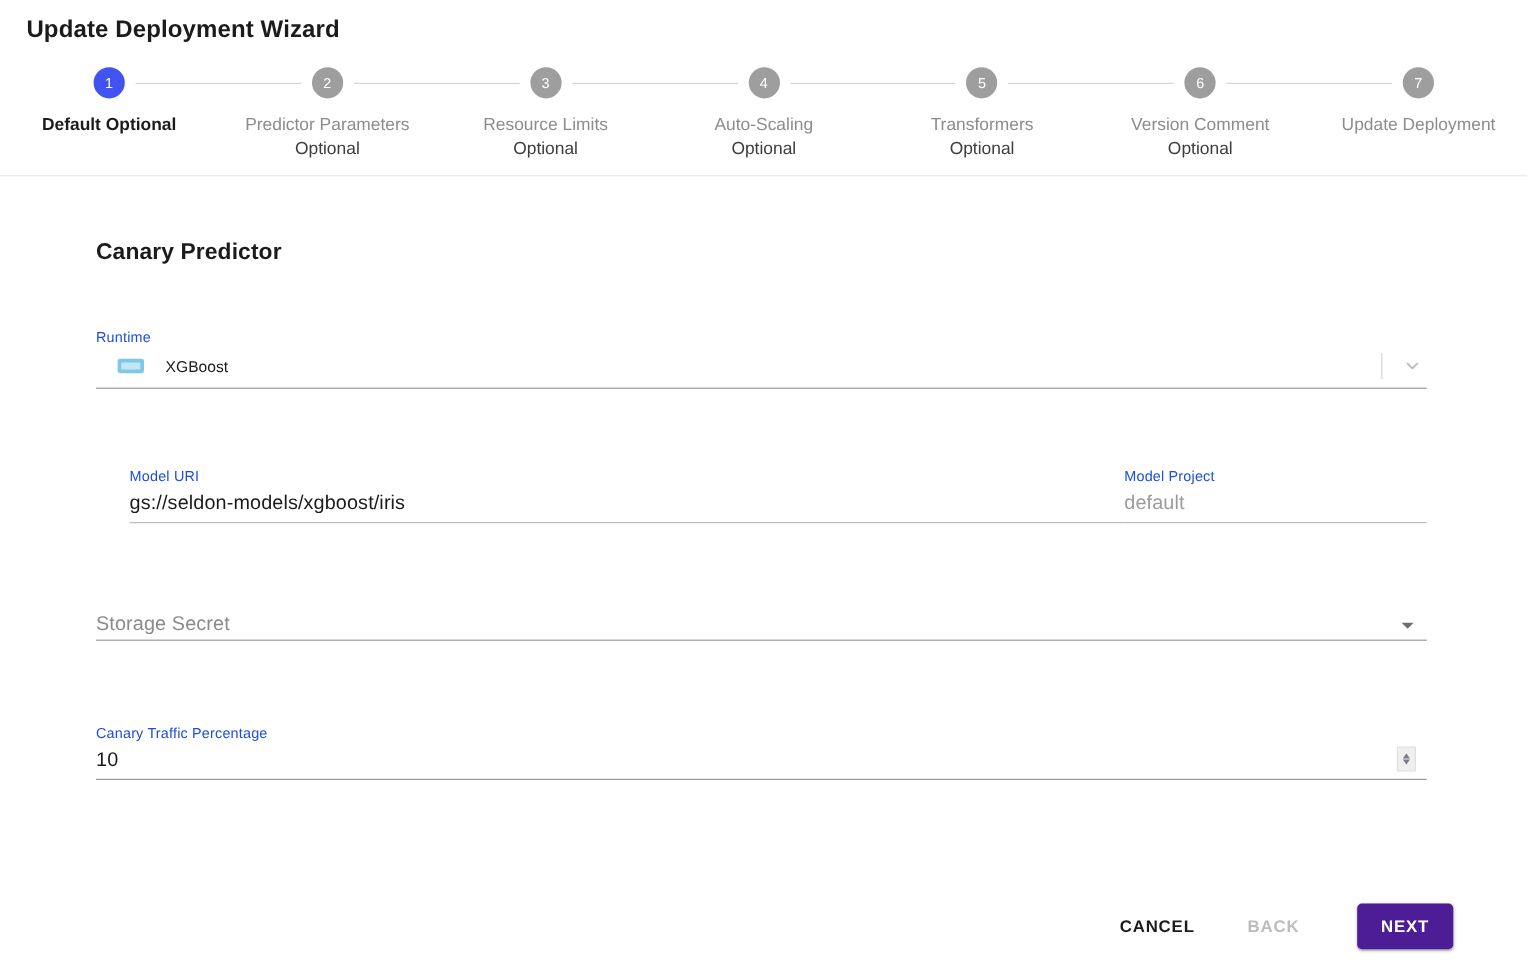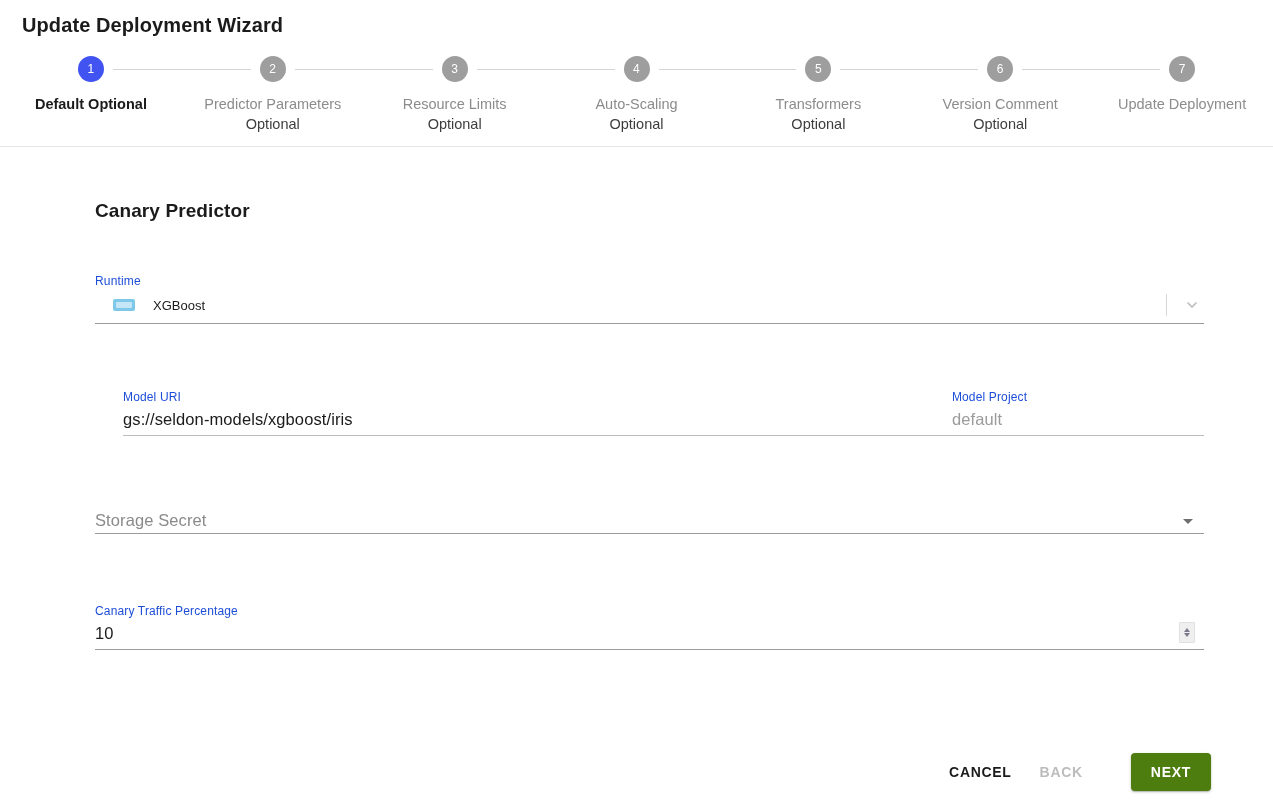--- a/index.html
+++ b/index.html
@@ -96,21 +96,21 @@
     left: 0;
     top: 146px;
     width: 1273px;
     height: 1px;
     background: #e6e6e6;
   }
 
   
   .panel {
     position: absolute;
-    left: 95px;
+    left: 80px;
     top: 200px;
     width: 1109px;
   }
   .section-title {
     font-size: 19px;
     font-weight: bold;
     color: #1b1b1b;
     letter-spacing: 0.1px;
     margin: 0 0 52px 0;
   }
@@ -261,47 +261,48 @@
     position: absolute;
     left: 0;
     top: 742px;
     width: 1273px;
     height: 60px;
     display: flex;
     align-items: center;
     justify-content: flex-end;
     padding-right: 62px;
     box-sizing: border-box;
+    gap: 16px;
   }
   .btn-text {
     background: none;
     border: none;
     font-family: "Liberation Sans", sans-serif;
     font-size: 14px;
     font-weight: bold;
     letter-spacing: 0.7px;
     color: #1b1b1b;
     padding: 9px 14px;
     cursor: pointer;
   }
   .btn-text.disabled {
     color: #bcbcbc;
     cursor: default;
   }
   .btn-primary {
-    background: #4d7c0f;
+    background: #4c1d95;
     border: none;
     border-radius: 4px;
     font-family: "Liberation Sans", sans-serif;
     font-size: 14px;
     font-weight: bold;
     letter-spacing: 0.7px;
     color: #ffffff;
     padding: 11px 20px;
-    margin-left: 34px;
+    margin-left: 18px;
     cursor: pointer;
     box-shadow: 0 1px 3px rgba(0,0,0,0.22), 0 1px 1px rgba(0,0,0,0.14);
   }
 </style>
 </head>
 <body>
 
 <div class="wizard-title">Update Deployment Wizard</div>
 
 <div class="stepper" id="stepper">

